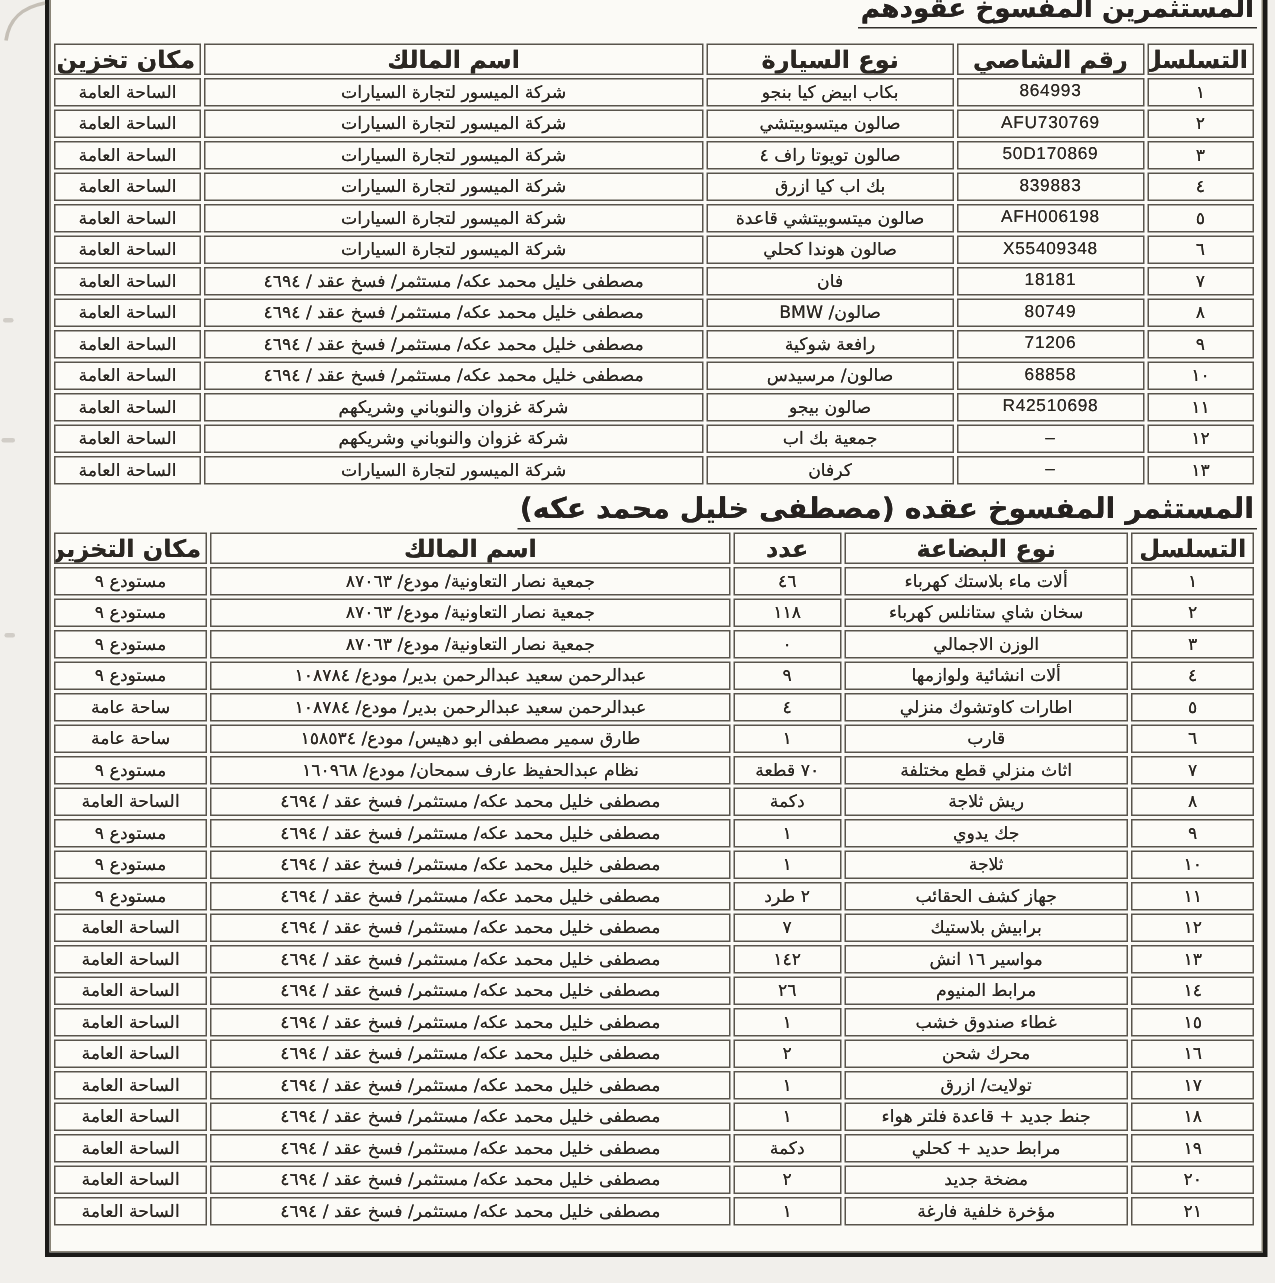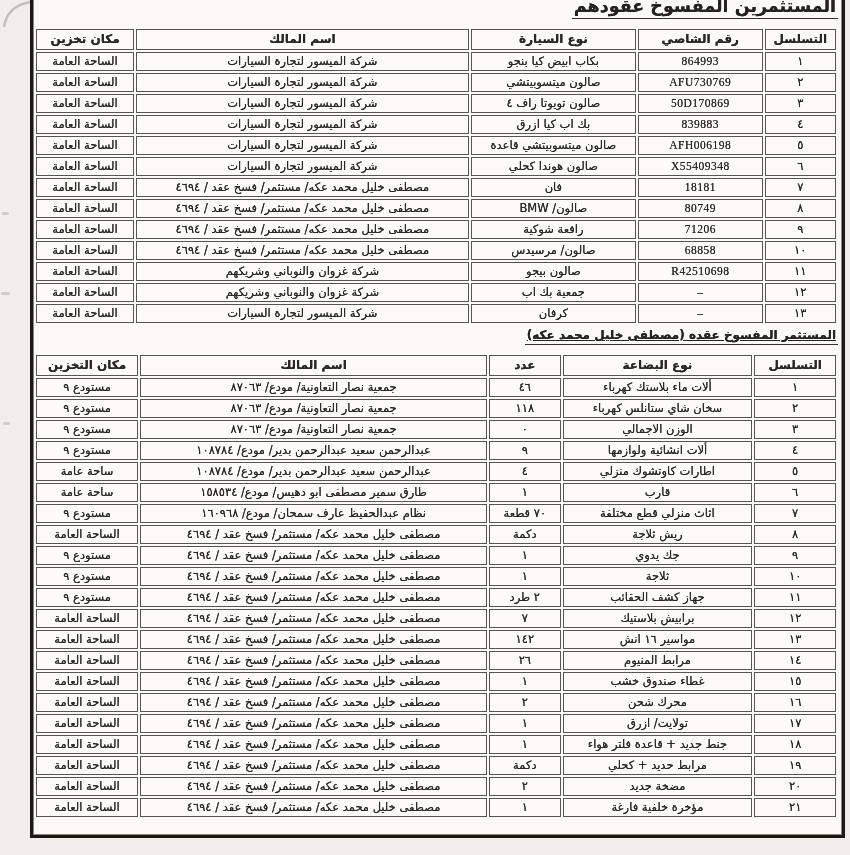--- a/index.html
+++ b/index.html
@@ -17,37 +17,37 @@
   }
   .doc-title{
     position:absolute;right:12px;
     font-weight:bold;color:#262220;
     border-bottom:1.6px solid #33302c;
     padding:0 2px 2px 2px;
     text-shadow:0 0 .4px #2b2722;
     white-space:nowrap;
   }
   #title1{top:-4px;font-size:17.5px;}
-  #title2{top:328px;font-size:12px;text-decoration:underline;}
+  #title2{top:328px;font-size:19px;}
   table.scan{
     position:absolute;right:12px;width:804px;
     table-layout:fixed;border-collapse:separate;border-spacing:2.5px;
     direction:rtl;
   }
   #table1{top:27px;}
   #table2{top:353px;}
   table.scan th,table.scan td{
     border:1px solid #59544c;background:#fcfbf7;
     text-align:center;vertical-align:middle;
     padding:1px 3px;line-height:15px;font-size:11.5px;
     overflow:hidden;white-space:nowrap;
     color:#2b2722;text-shadow:0 0 .35px #3a352f;
   }
-  table.scan th{font-weight:bold;font-size:12px;line-height:17px;}
-  td.chassis{font-family:Liberation Serif, serif;font-size:15.5px;letter-spacing:.5px;direction:ltr;}
+  table.scan th{font-weight:bold;font-size:16px;line-height:17px;}
+  td.chassis{font-family:Liberation Sans, sans-serif;font-size:15.5px;letter-spacing:.5px;direction:ltr;}
   td.owner{font-size:10.8px;}
   td.serial{font-size:11px;}
   
   .artifact{position:absolute;pointer-events:none;}
   .smudge{background:rgba(148,142,132,.35);border-radius:2px;}
 </style>
 </head>
 <body>
 
 <div class="page-frame"></div>

